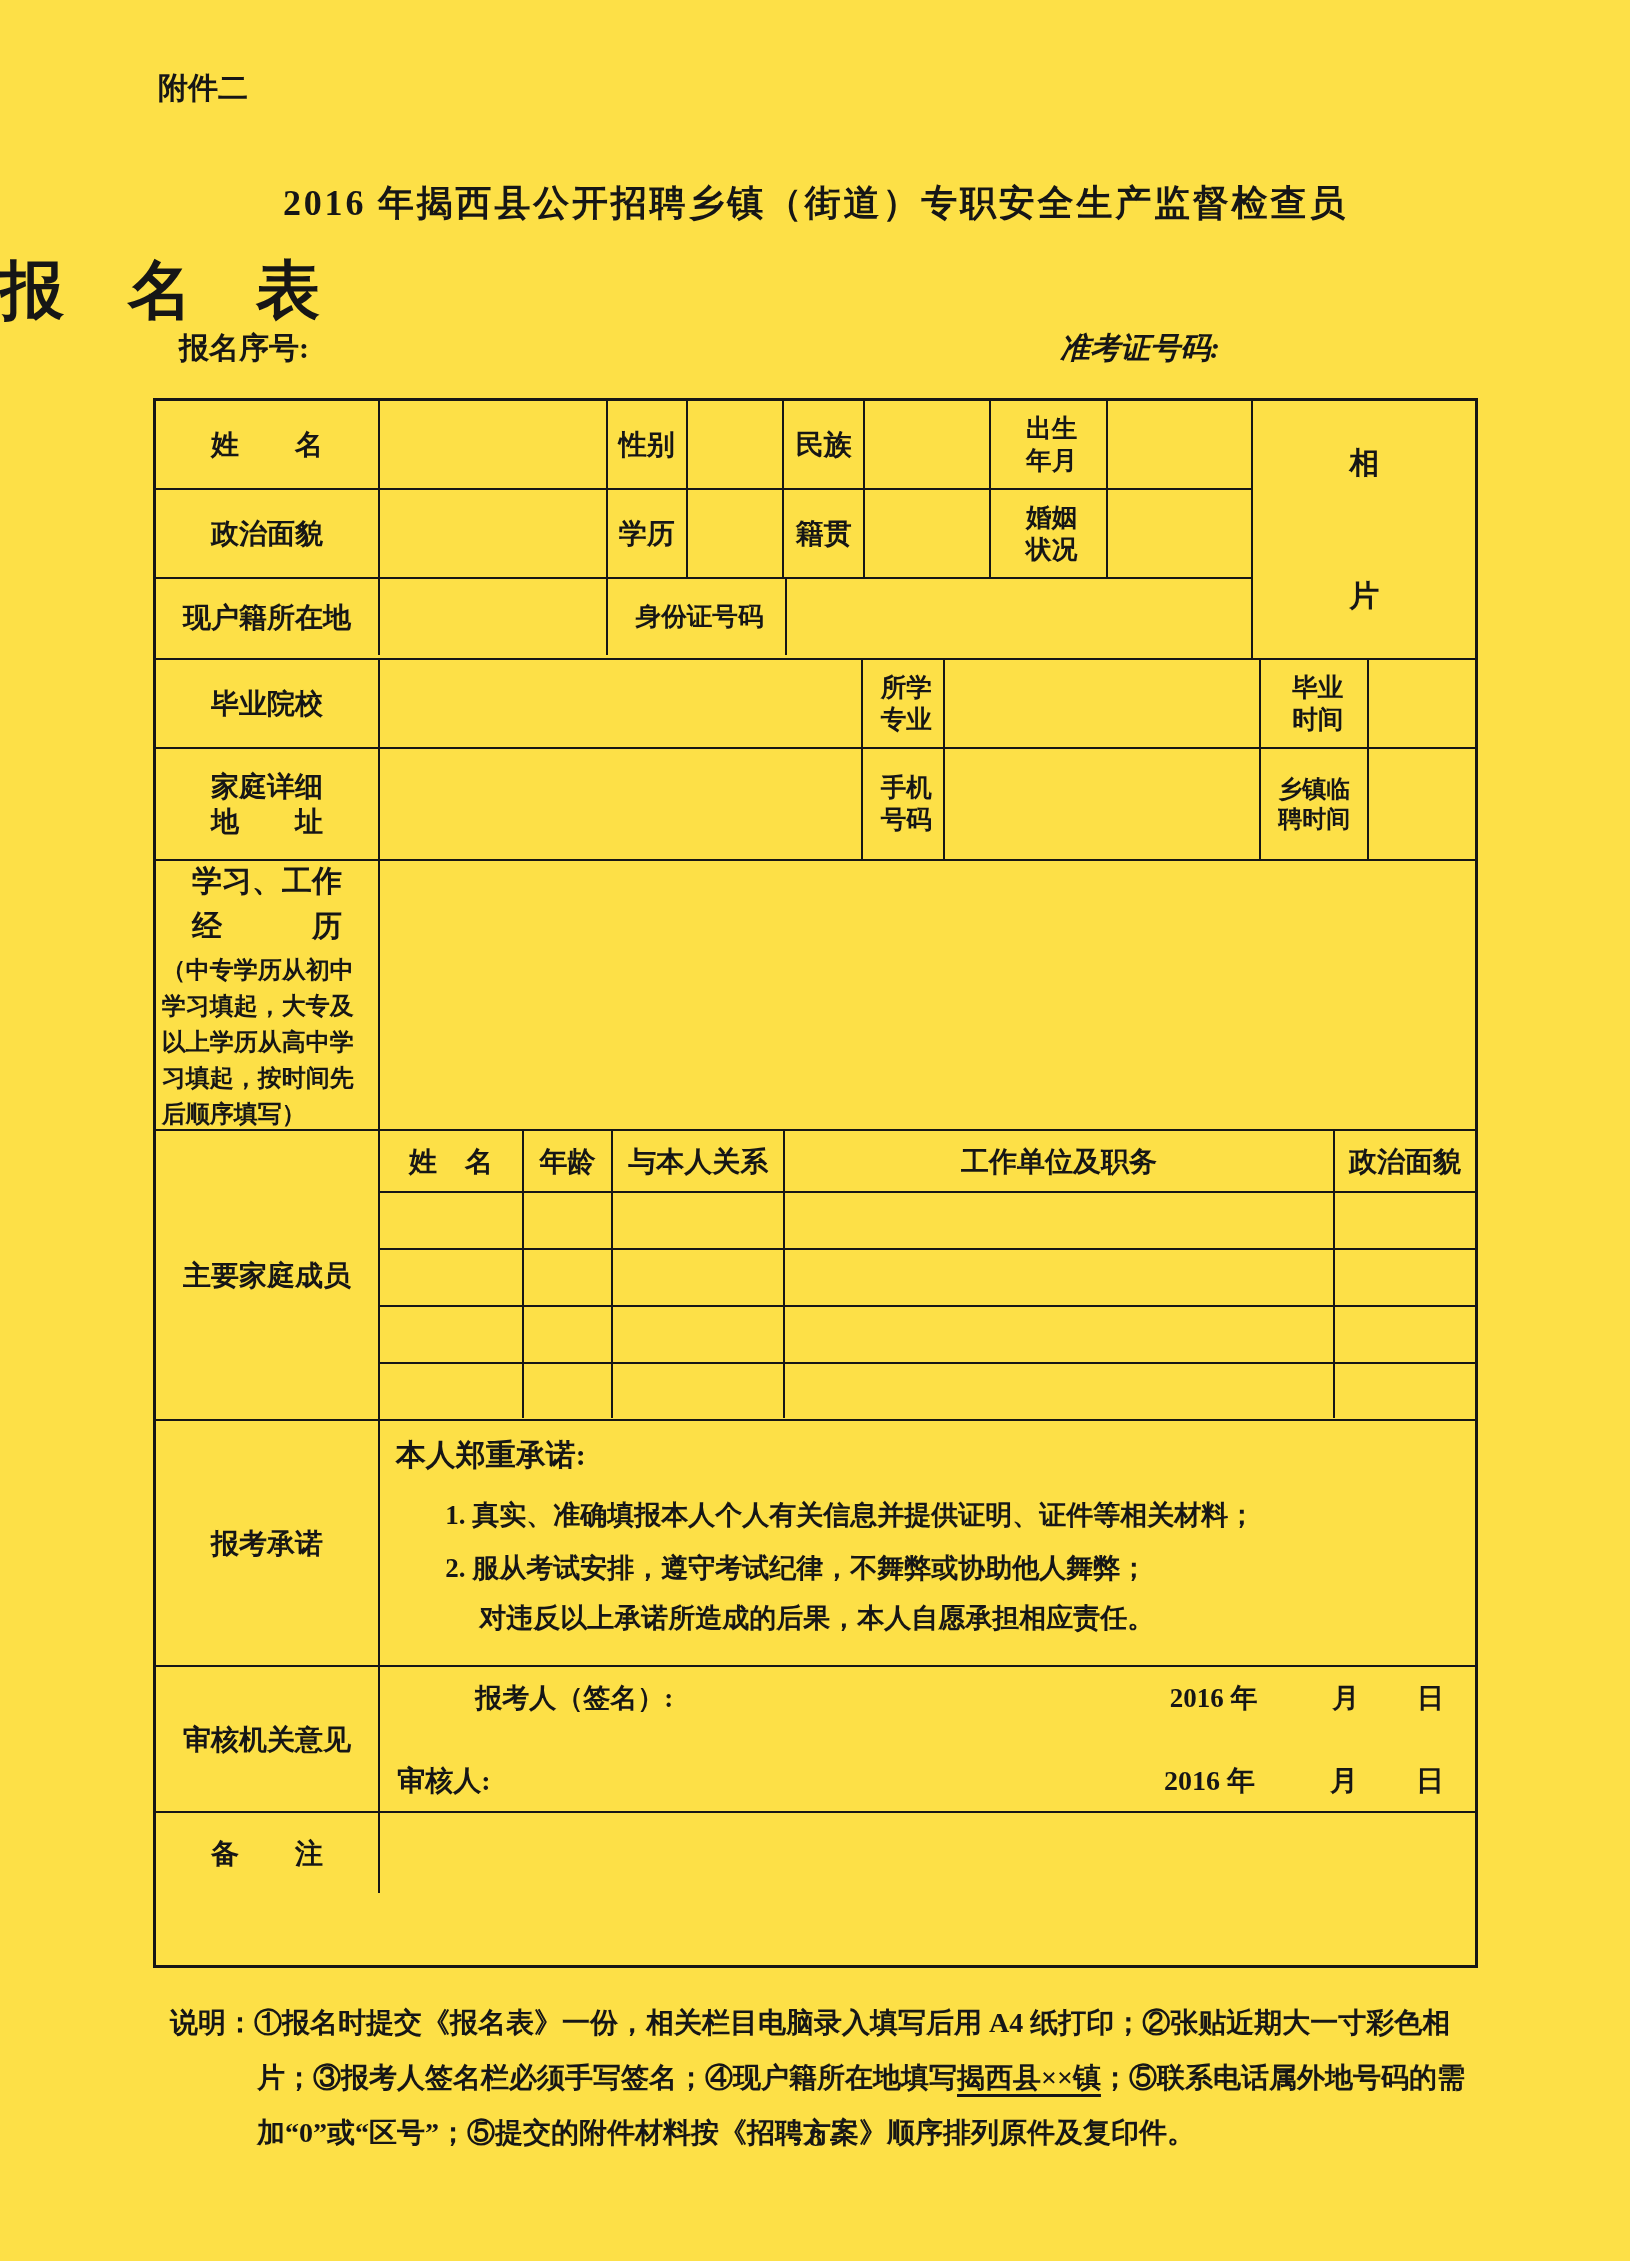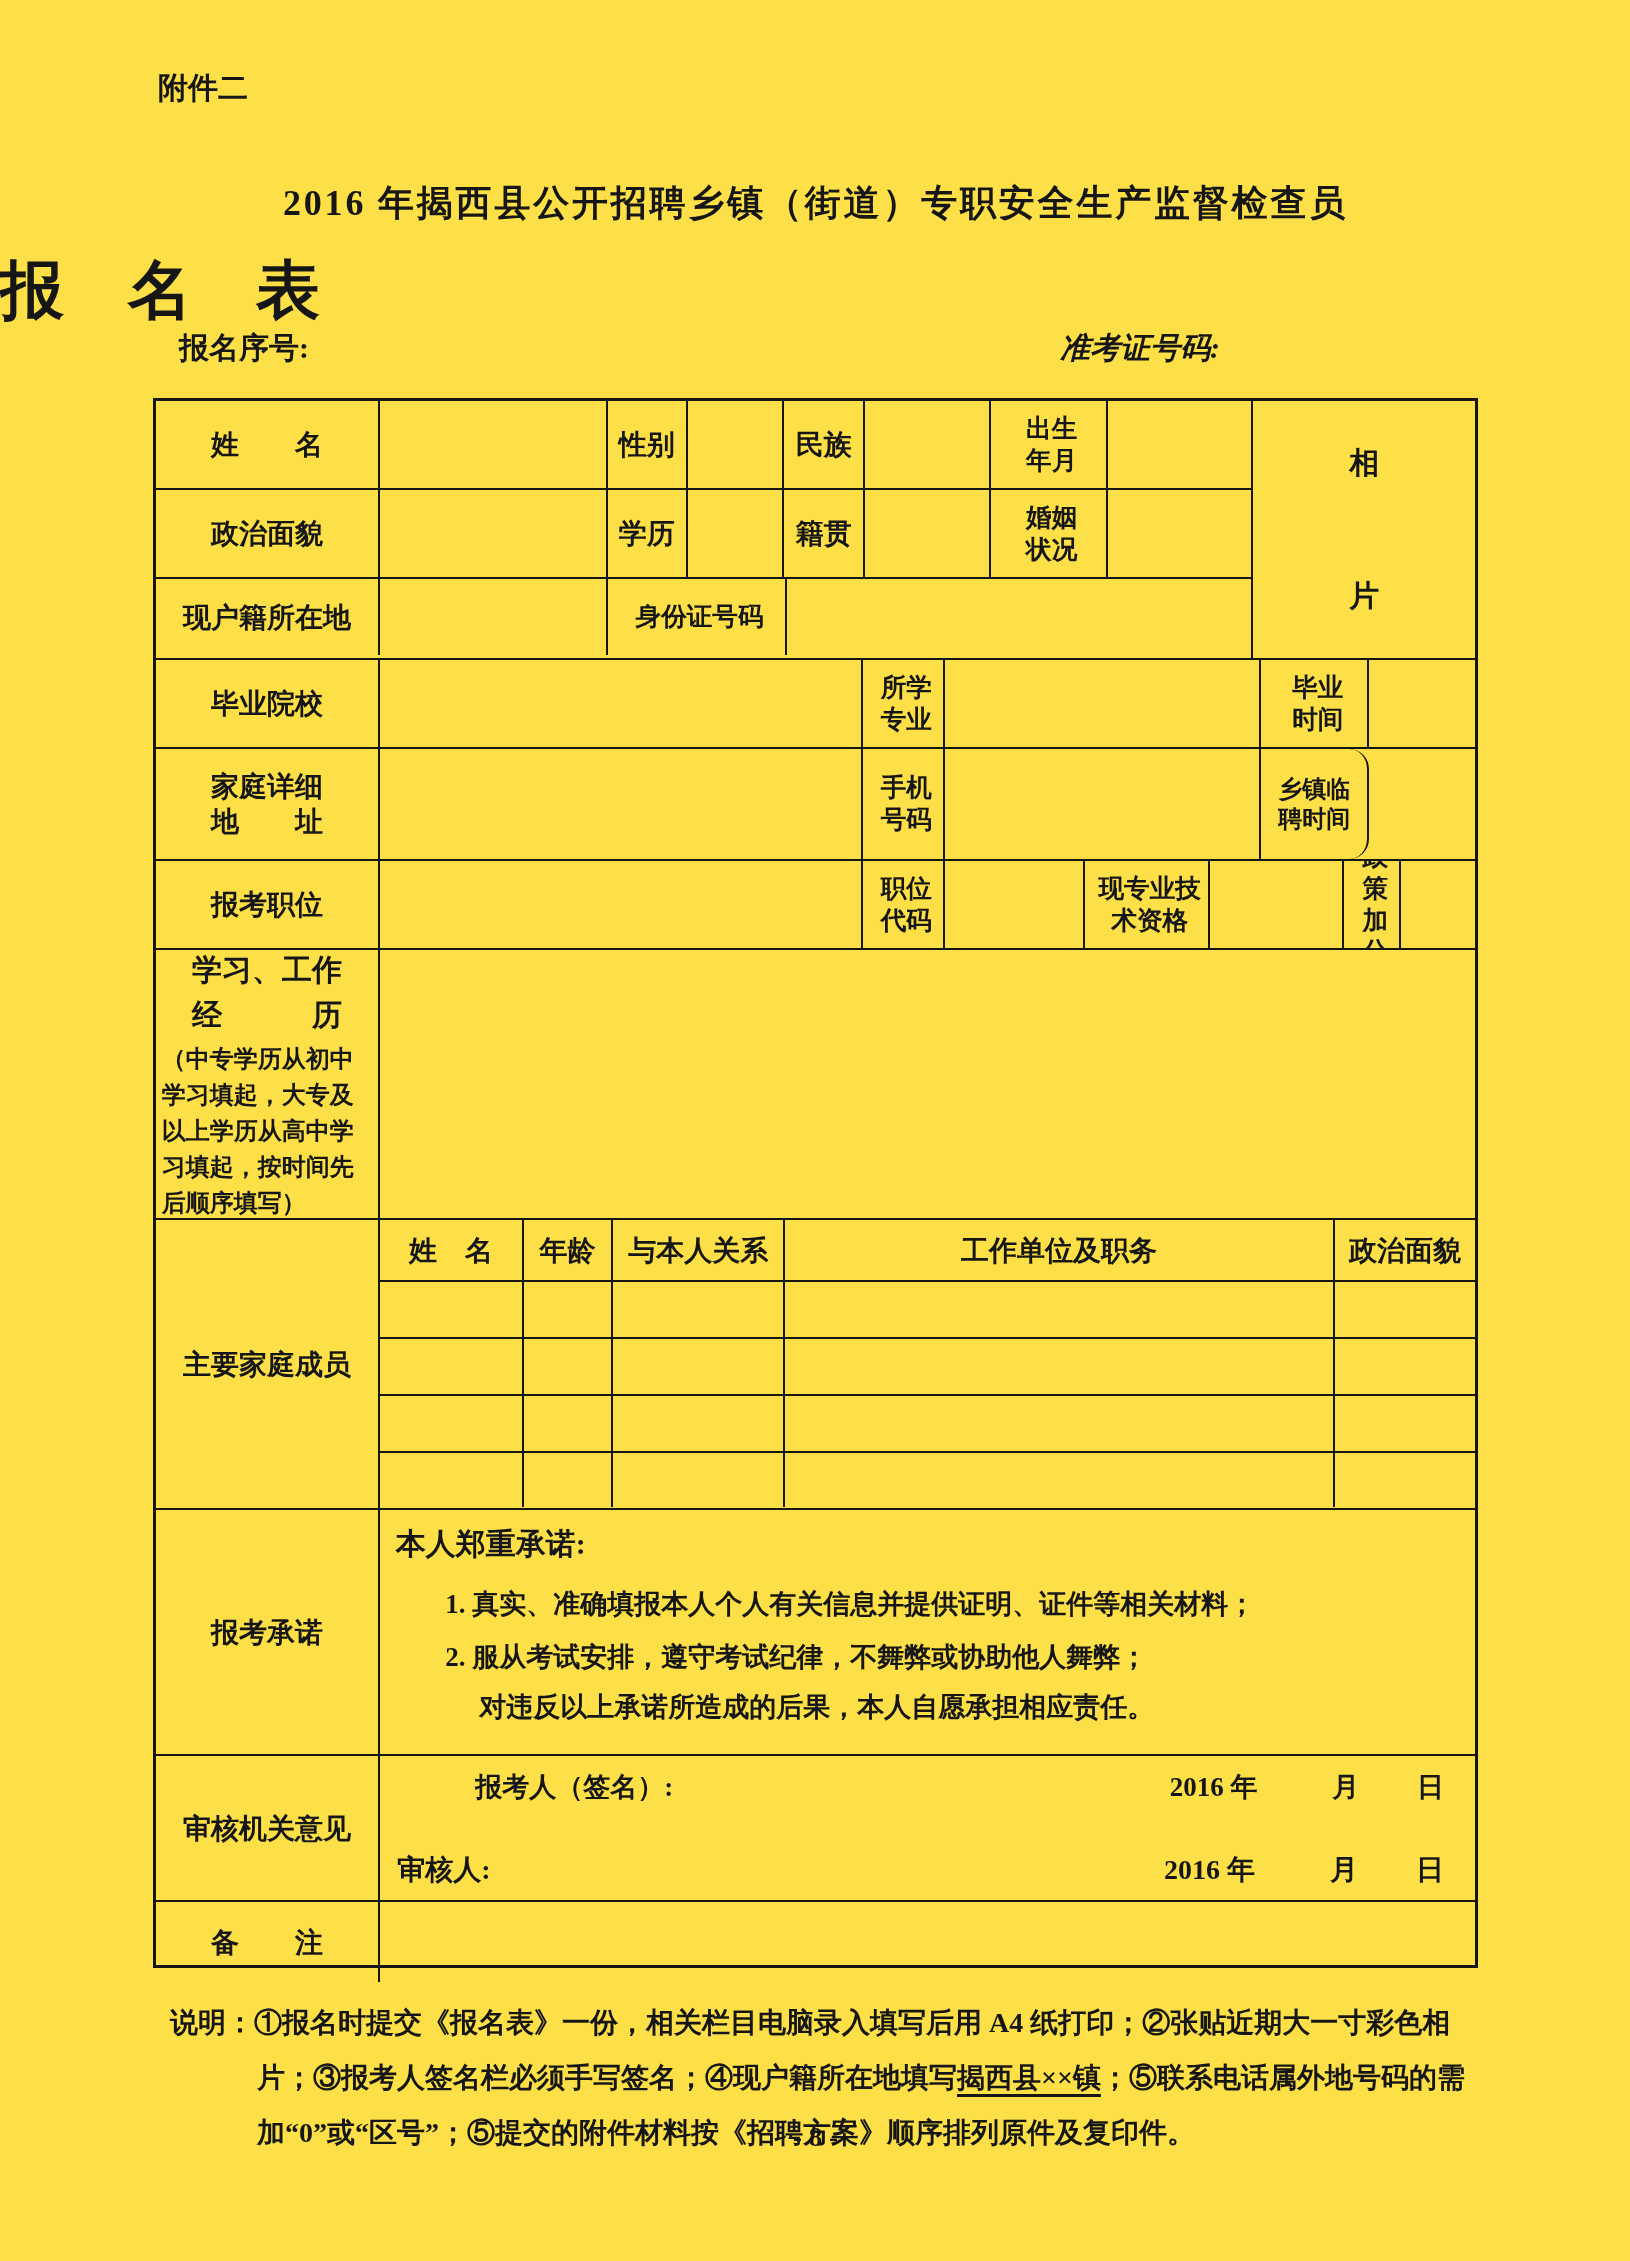--- a/index.html
+++ b/index.html
@@ -17,21 +17,21 @@
 
   .tbl { position:absolute; left:153px; top:398px; width:1325px; height:1570px;
          border:3.6px solid #161616; box-sizing:border-box; display:flex; flex-direction:column; }
   .hrow { display:flex; border-bottom:2.8px solid #161616; box-sizing:border-box; flex:none; }
   .hrow.last { border-bottom:none; }
   .cell { border-right:2.8px solid #161616; box-sizing:border-box;
           display:flex; align-items:center; justify-content:center;
           text-align:center; white-space:pre-line; font-size:28px; font-weight:bold; line-height:1.25; overflow:hidden; }
   .cell.nr { border-right:none; }
   .sm  { font-size:25.6px;padding-left:7px; }
-  .xs  { font-size:24px;border-radius:20px; }
+  .xs  { font-size:24px; }
 
   .band { display:flex; border-bottom:2.8px solid #161616; box-sizing:border-box; flex:none; height:259px; }
   .bandleft { width:83.2%; border-right:2.8px solid #161616; box-sizing:border-box; display:flex; flex-direction:column; }
   .bandleft .hrow { flex:none; }
   .photo { width:16.8%; display:flex; flex-direction:column; align-items:center; justify-content:center;
            gap:92px; font-size:30px; font-weight:bold; }
 
   .expcell { flex-direction:column; justify-content:center; padding:7px 5.7px; }
   .expline1,.expline2 { font-size:30px; font-weight:bold; line-height:1.5; }
   .expnote { font-size:24px; font-weight:bold; line-height:1.5; text-align:left; margin-top:4.3px; }
@@ -131,33 +131,20 @@
 地　　址</div>
       <div class="cell" style="width:36.6%"></div>
       <div class="cell sm" style="width:6.2%">手机
 号码</div>
       <div class="cell" style="width:24%"></div>
       <div class="cell xs" style="width:8.2%">乡镇临
 聘时间</div>
       <div class="cell nr" style="width:8%"></div>
     </div>
 
-    <div class="hrow" style="height:89px">
-      <div class="cell" style="width:17%">报考职位</div>
-      <div class="cell" style="width:36.6%"></div>
-      <div class="cell sm" style="width:6.2%">职位
-代码</div>
-      <div class="cell" style="width:10.6%"></div>
-      <div class="cell sm" style="width:9.5%">现专业技
-术资格</div>
-      <div class="cell" style="width:10.2%"></div>
-      <div class="cell sm" style="width:4.3%">政策
-加分</div>
-      <div class="cell nr" style="width:5.6%"></div>
-    </div>
 
     <div class="hrow" style="height:270px">
       <div class="cell expcell" style="width:17%">
         <div class="expline1">学习、工作</div>
         <div class="expline2">经　　　历</div>
         <div class="expnote">（中专学历从初中学习填起，大专及以上学历从高中学习填起，按时间先后顺序填写）</div>
       </div>
       <div class="cell nr" style="width:83%"></div>
     </div>
 

